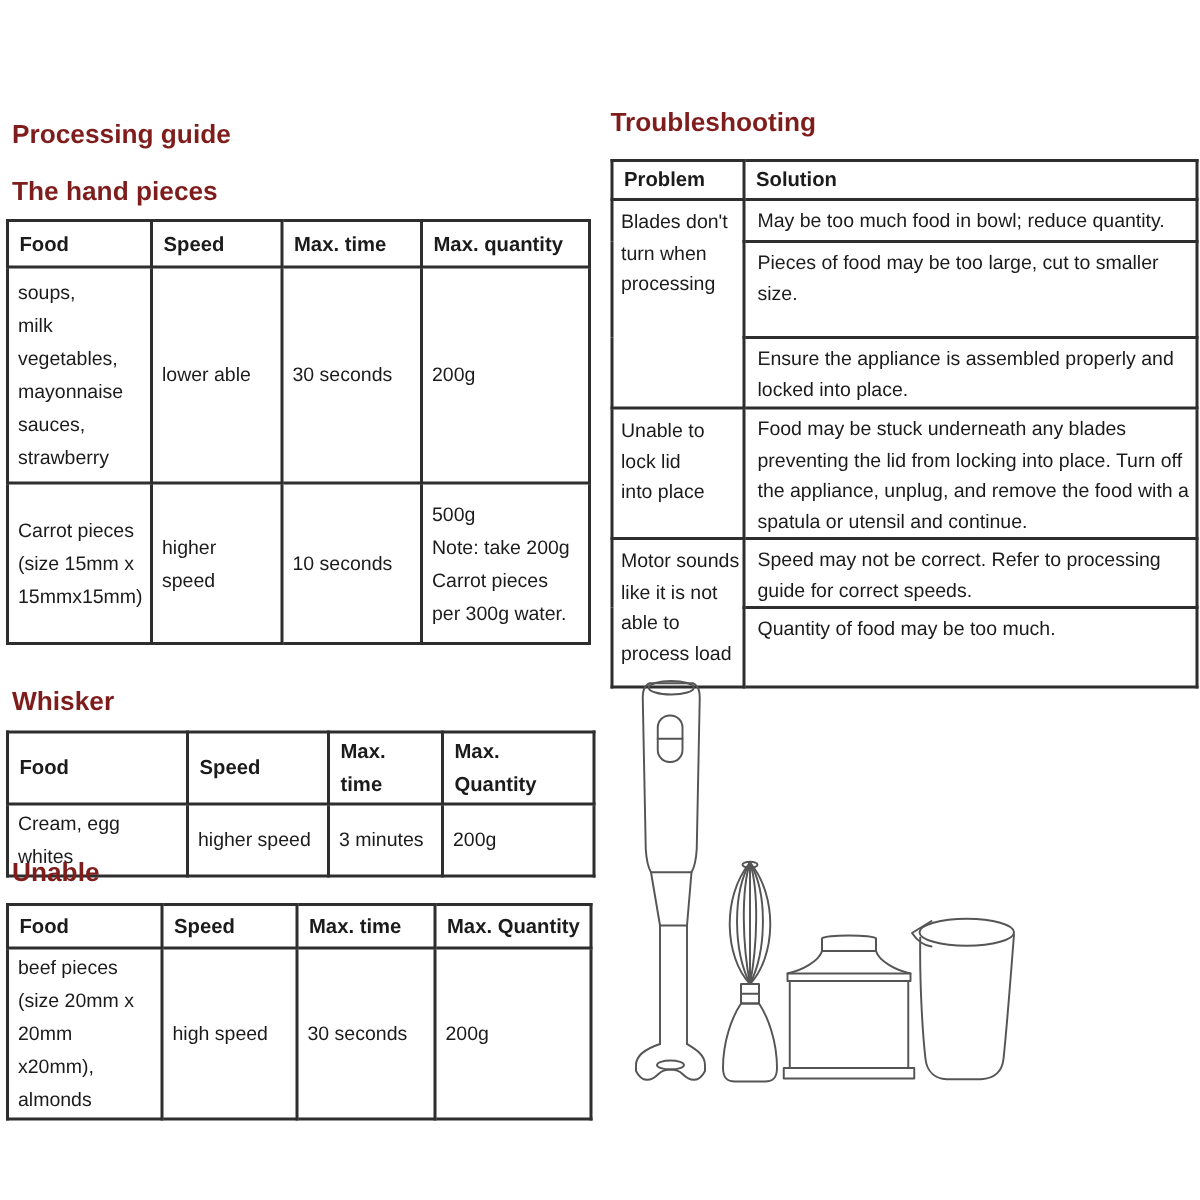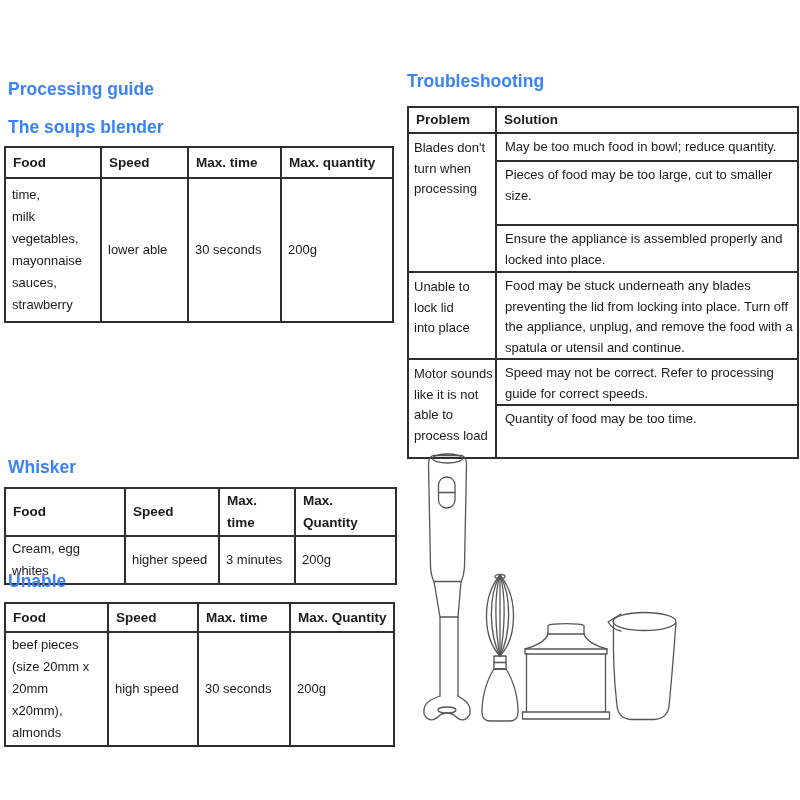--- a/index.html
+++ b/index.html
@@ -10,21 +10,21 @@
     color: #1b1b1b;
     font-family: "Liberation Sans", "DejaVu Sans", sans-serif;
     position: relative;
     overflow: hidden;
   }
   .abs { position: absolute; }
   .hd {
     font-size: 17.5px;
     font-weight: 700;
     margin: 0;
-    color: #3b82f6;
+    color: #7f1d1d;
     white-space: nowrap;
   }
   table.tbl {
     border-collapse: collapse;
     table-layout: fixed;
     position: absolute;
   }
   .tbl th, .tbl td {
     border: 2px solid #2e2e2e;
     font-size: 13px;
@@ -52,49 +52,60 @@
     stroke-width: 1.3;
     stroke-linecap: round;
     stroke-linejoin: round;
   }
 </style>
 </head>
 <body>
 
 <h1 class="hd abs" style="left:8px; top:79px;">Processing guide</h1>
 
-<h2 class="hd abs" style="left:8px; top:117px;">The soups blender</h2>
+<h2 class="hd abs" style="left:8px; top:117px;">The hand pieces</h2>
 
 <table class="tbl" id="hb-table" style="left:4px; top:146px; width:388px;">
   <colgroup>
       <col style="width:96px">
       <col style="width:87px">
       <col style="width:93px">
       <col style="width:112px">
     </colgroup>
   <thead>
     <tr style="height:31px;">
       <th>Food</th>
       <th>Speed</th>
       <th>Max. time</th>
       <th>Max. quantity</th>
     </tr>
   </thead>
   <tbody>
     <tr style="height:144px;">
-      <td class="pre top">time,
+      <td class="pre top">soups,
 milk
 vegetables,
 mayonnaise
 sauces,
 strawberry</td>
       <td>lower able</td>
       <td>30 seconds</td>
       <td>200g</td>
     </tr>
+    <tr style="height:107px;">
+      <td class="pre top">Carrot pieces
+(size 15mm x
+15mmx15mm)</td>
+      <td>higher speed</td>
+      <td>10 seconds</td>
+      <td class="pre top">500g
+Note: take 200g
+Carrot pieces
+per 300g water.</td>
+    </tr>
   </tbody>
 </table>
 
 <h2 class="hd abs" style="left:8px; top:457px;text-align:right;">Whisker</h2>
 
 <table class="tbl" id="wh-table" style="left:4px; top:487px; width:391px;">
   <colgroup>
       <col style="width:120px">
       <col style="width:94px">
       <col style="width:76px">
@@ -181,21 +192,21 @@
       <td class="sol">Food may be stuck underneath any blades preventing the lid from locking into place. Turn off the appliance, unplug, and remove the food with a spatula or utensil and continue.</td>
     </tr>
     <tr style="height:46px;">
       <td class="prob pre" rowspan="2">Motor sounds
 like it is not
 able to
 process load</td>
       <td class="sol">Speed may not be correct. Refer to processing guide for correct speeds.</td>
     </tr>
     <tr style="height:53px;">
-      <td class="sol">Quantity of food may be too time.</td>
+      <td class="sol">Quantity of food may be too much.</td>
     </tr>
   </tbody>
 </table>
 
 <div class="figures">
 
   <svg style="left:416px; top:451px;" width="62" height="273" viewBox="0 0 62 273">
     <ellipse cx="31.5" cy="7.5" rx="15" ry="4.5"></ellipse>
     <path d="M12.5,14 C12.5,8 14.5,5.5 17,4.5 L46,4.5 C48.5,5.5 50.5,8 50.5,14 L48.5,115 C48,123 46.5,128 45,130.5 L18,130.5 C16.5,128 15,123 14.5,115 Z"></path>
     <rect x="22.5" y="26" width="16.5" height="31" rx="8"></rect>

